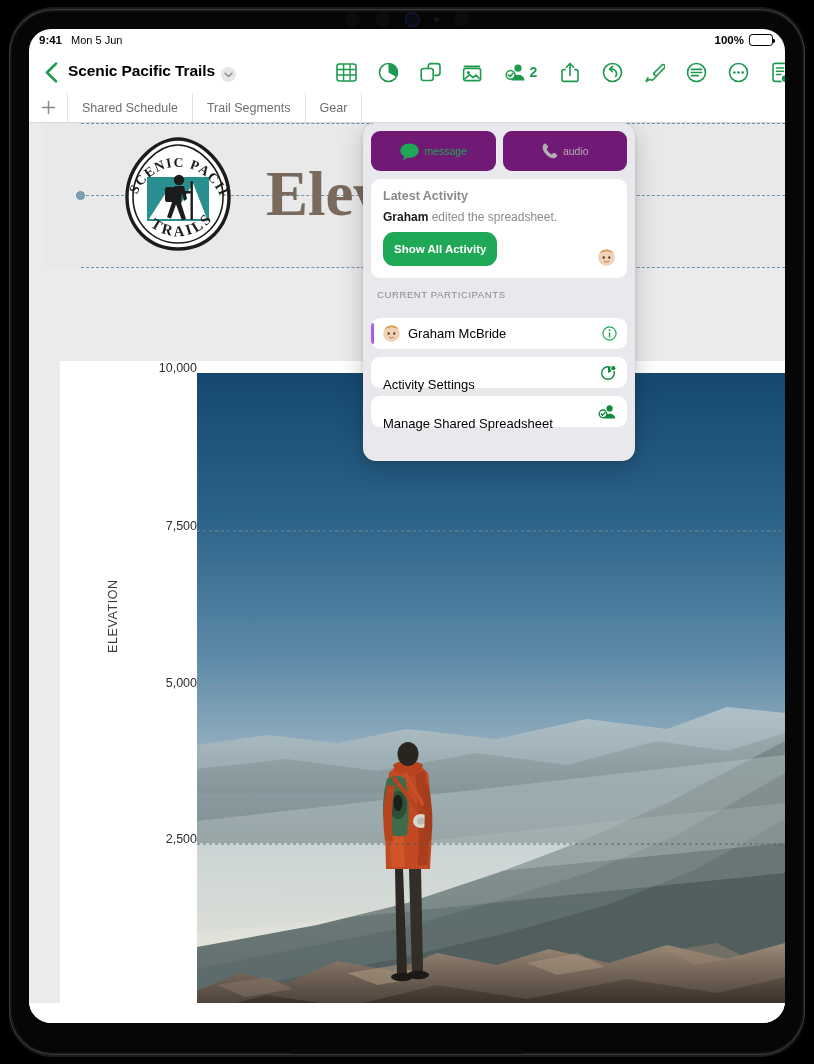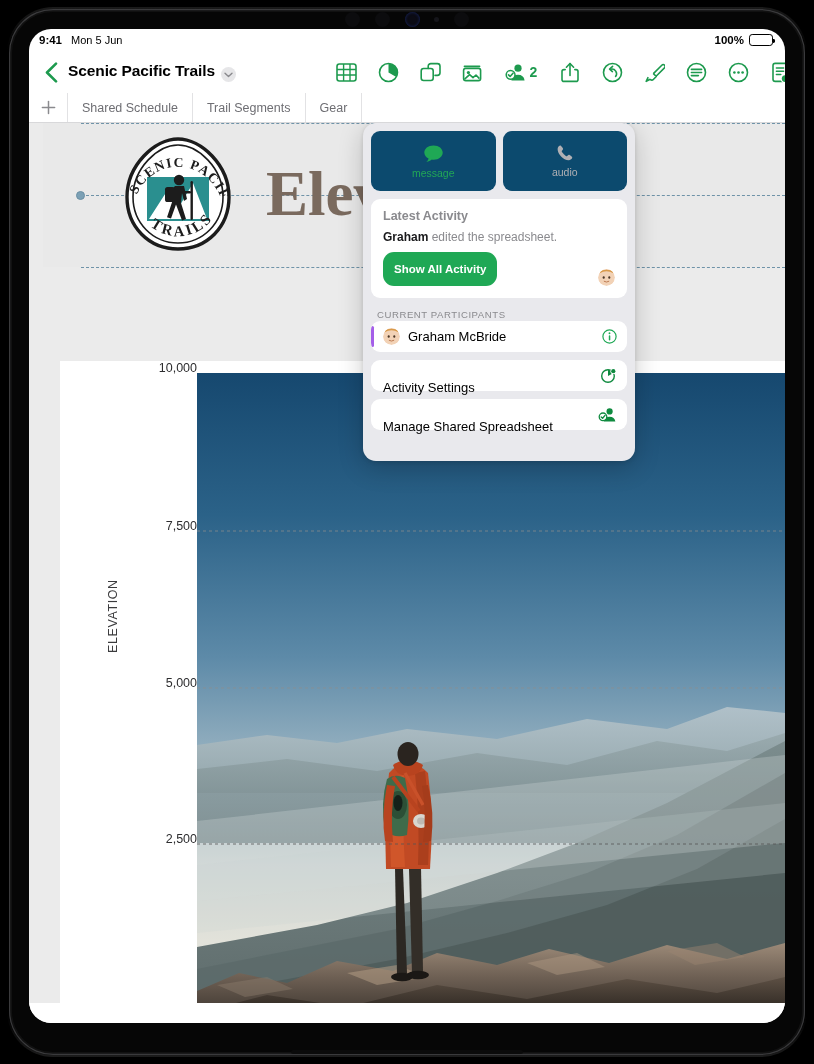--- a/index.html
+++ b/index.html
@@ -188,22 +188,22 @@
   .pop-arrow {
     position: absolute; left: 453px; top: -9px;
     width: 0; height: 0;
     border-left: 10px solid transparent;
     border-right: 10px solid transparent;
     border-bottom: 10px solid #e9e9ed;
     z-index: 41;
   }
   .pop-actions { display: flex; gap: 7px; }
   .pa {
-    flex: 1; height: 60px; background: #0c4a6e; border-radius: 9px;
-    display:flex; flex-direction:column; align-items:center; justify-content:center;
+    flex: 1; height: 40px; background: #701a75; border-radius: 9px;
+    display:flex; flex-direction:row; align-items:center; justify-content:center;
     gap: 4px; cursor: pointer;
   }
   .pa-label { font-size: 10.5px; }
   .pa.active .pa-label { color: #22a756; }
   .pa .pa-label { color: #b0b0b4; }
 
   .pop-card {
     margin-top: 8px; background: #fff; border-radius: 9px;
     padding: 10px 12px 12px 12px; position: relative;
   }
@@ -216,21 +216,21 @@
     padding: 11px 11px; border-radius: 11px; cursor: pointer;
   }
   .la-avatar {
     position: absolute; right: 12px; bottom: 12px;
     width: 17px; height: 17px; border-radius: 50%;
     overflow: hidden;
   }
 
   .pop-section-title {
     font-size: 9.6px; color: #8a8a8e; letter-spacing: 0.55px;
-    margin: 11px 0 1px 6px; font-weight: 500;
+    margin: 11px 0 18px 6px; font-weight: 500;
   }
   .pop-list { background:#fff; border-radius: 9px; overflow: hidden; }
   .prow {
     height: 31px; display:flex; align-items:center; position:relative;
     cursor: pointer; padding-left: 12px;
   }
   .prow + .prow::before {
     content:''; position:absolute; left: 18px; right: 0; top: 0; height:1px;
     background:#e3e3e5;
   }

